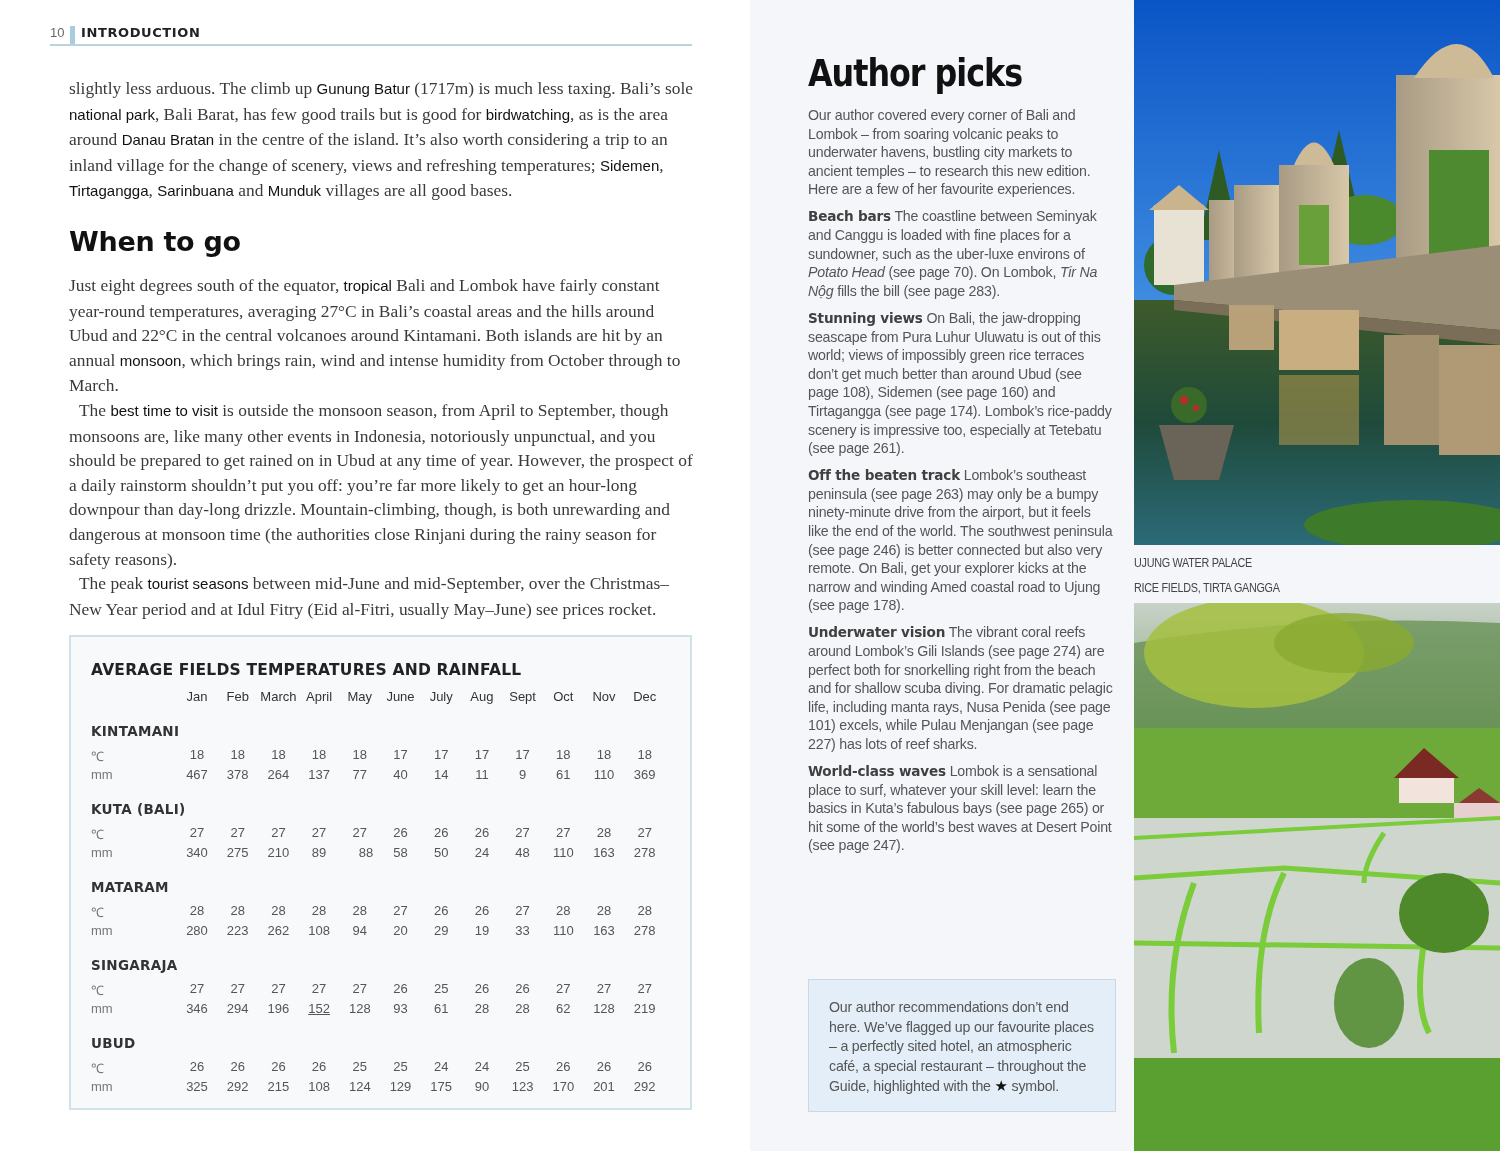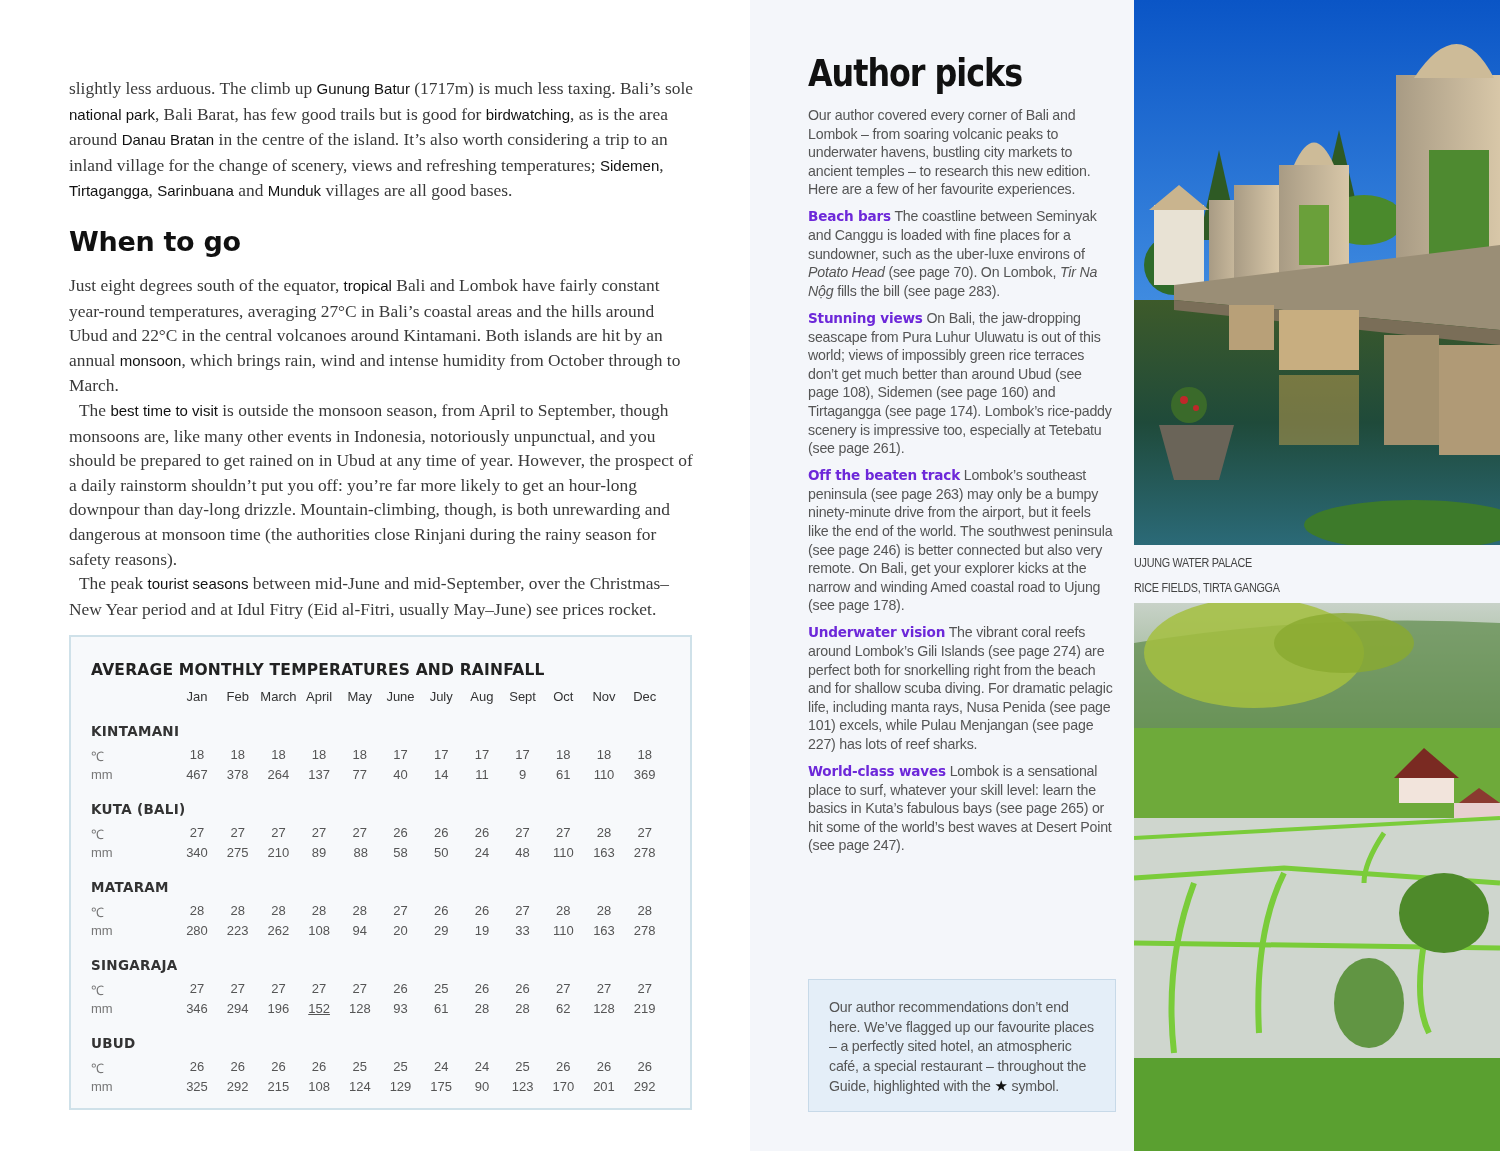--- a/index.html
+++ b/index.html
@@ -31,51 +31,56 @@
   .month-row, .val-row { position: absolute; left: 0; width: 100%; height: 18px; font-family: "Liberation Sans", sans-serif; font-size: 13px; color: #555; }
   .month-row span, .val-row span.v { position: absolute; width: 44px; text-align: center; }
   .month-row span { color: #333; }
   .row-label { position: absolute; left: 20px; font-family: "Liberation Sans", sans-serif; font-size: 13px; color: #777; }
   .city-name { position: absolute; left: 20px; font-family: "DejaVu Sans", sans-serif; font-weight: bold; font-size: 13.5px; color: #333; letter-spacing: 0.3px; }
 
   
   .picks-title { position: absolute; left: 58px; top: 52px; font-family: "DejaVu Sans", sans-serif; font-weight: bold; font-size: 37px; color: #111; letter-spacing: -1.2px; transform: scaleX(0.86); transform-origin: left top; }
   .picks-col { position: absolute; left: 58px; top: 106px; width: 305px; font-family: "Liberation Sans", sans-serif; font-size: 14.2px; line-height: 18.6px; color: #555; }
   .picks-col p { margin-bottom: 8.5px; letter-spacing: -0.2px; }
-  .pick-h { font-family: "DejaVu Sans", sans-serif; font-weight: bold; font-size: 13.6px; color: #6d28d9; letter-spacing: -0.2px; }
+  .pick-h { font-family: "DejaVu Sans", sans-serif; font-weight: bold; font-size: 13.6px; color: #404040; letter-spacing: -0.2px; }
 
   .note-box { position: absolute; left: 58px; top: 979px; width: 308px; height: 133px; background: #e4eef8; border: 1.5px solid #c7d9e8; padding: 18px 18px 0 20px; font-family: "Liberation Sans", sans-serif; font-size: 14.2px; line-height: 19.6px; color: #555; letter-spacing: -0.2px; }
   .star { color: #111; font-size: 15px; }
 
   .photo { position: absolute; left: 384px; width: 366px; overflow: hidden; }
   #photo-palace { top: 0; height: 545px; }
   #photo-rice { top: 603px; height: 548px; }
   .caption { position: absolute; left: 384px; font-family: "Liberation Sans", sans-serif; font-size: 12px; color: #444; letter-spacing: -0.3px; transform: scaleX(0.9); transform-origin: left top; }
   #cap1 { top: 556px; }
   #cap2 { top: 581px; }
 </style>
 </head>
 <body>
 
 <div class="left-page">
+  <div class="run-head">
+    <span class="page-num">10</span>
+    <span class="head-bar"></span>
+    <span class="head-title">INTRODUCTION</span>
+  </div>
 
   <div class="body-text" id="intro-para">
     <p id="intro-p"><span>slightly less arduous. The climb up </span><span class="kw">Gunung Batur</span><span> (1717m) is much less taxing. Bali’s sole </span><span class="kw">national park</span><span>, Bali Barat, has few good trails but is good for </span><span class="kw">birdwatching</span><span>, as is the area around </span><span class="kw">Danau Bratan</span><span> in the centre of the island. It’s also worth considering a trip to an inland village for the change of scenery, views and refreshing temperatures; </span><span class="kw">Sidemen</span><span>, </span><span class="kw">Tirtagangga</span><span>, </span><span class="kw">Sarinbuana</span><span> and </span><span class="kw">Munduk</span><span> villages are all good bases.</span></p>
   </div>
 
   <h2 class="section-h">When to go</h2>
 
   <div class="body-text" id="when-paras">
       <p><span>Just eight degrees south of the equator, </span><span class="kw">tropical</span><span> Bali and Lombok have fairly constant year-round temperatures, averaging 27°C in Bali’s coastal areas and the hills around Ubud and 22°C in the central volcanoes around Kintamani. Both islands are hit by an annual </span><span class="kw">monsoon</span><span>, which brings rain, wind and intense humidity from October through to March.</span></p>
       <p class="indent"><span>The </span><span class="kw">best time to visit</span><span> is outside the monsoon season, from April to September, though monsoons are, like many other events in Indonesia, notoriously unpunctual, and you should be prepared to get rained on in Ubud at any time of year. However, the prospect of a daily rainstorm shouldn’t put you off: you’re far more likely to get an hour-long downpour than day-long drizzle. Mountain-climbing, though, is both unrewarding and dangerous at monsoon time (the authorities close Rinjani during the rainy season for safety reasons).</span></p>
       <p class="indent"><span>The peak </span><span class="kw">tourist seasons</span><span> between mid-June and mid-September, over the Christmas–New Year period and at Idul Fitry (Eid al-Fitri, usually May–June) see prices rocket.</span></p>
     </div>
 
   <div class="climate-box">
-    <div class="climate-title">AVERAGE MONTHLY TEMPERATURES AND RAINFALL</div>
+    <div class="climate-title">AVERAGE FIELDS TEMPERATURES AND RAINFALL</div>
     <div class="climate-table" id="climate-table">
         <div class="month-row" style="top: 52px;">
           <span style="left: 104px;">Jan</span>
           <span style="left: 144.7px;">Feb</span>
           <span style="left: 185.4px;">March</span>
           <span style="left: 226.1px;">April</span>
           <span style="left: 266.8px;">May</span>
           <span style="left: 307.5px;">June</span>
           <span style="left: 348.2px;">July</span>
           <span style="left: 388.9px;">Aug</span>
@@ -130,21 +135,21 @@
           <span class="v" style="left: 470.3px;">27</span>
           <span class="v" style="left: 511px;">28</span>
           <span class="v" style="left: 551.7px;">27</span>
         </div>
         <div class="val-row" style="top: 208px;">
           <span class="row-label" style="top: 0px;">mm</span>
           <span class="v" style="left: 104px;">340</span>
           <span class="v" style="left: 144.7px;">275</span>
           <span class="v" style="left: 185.4px;">210</span>
           <span class="v" style="left: 226.1px;">89</span>
-          <span class="v" style="left: 253px; text-align: right;">88</span>
+          <span class="v" style="left: 273px;">88</span>
           <span class="v" style="left: 307.5px;">58</span>
           <span class="v" style="left: 348.2px;">50</span>
           <span class="v" style="left: 388.9px;">24</span>
           <span class="v" style="left: 429.6px;">48</span>
           <span class="v" style="left: 470.3px;">110</span>
           <span class="v" style="left: 511px;">163</span>
           <span class="v" style="left: 551.7px;">278</span>
         </div>
         <div class="city-name" style="top: 242px;">MATARAM</div>
         <div class="val-row" style="top: 266px;">

